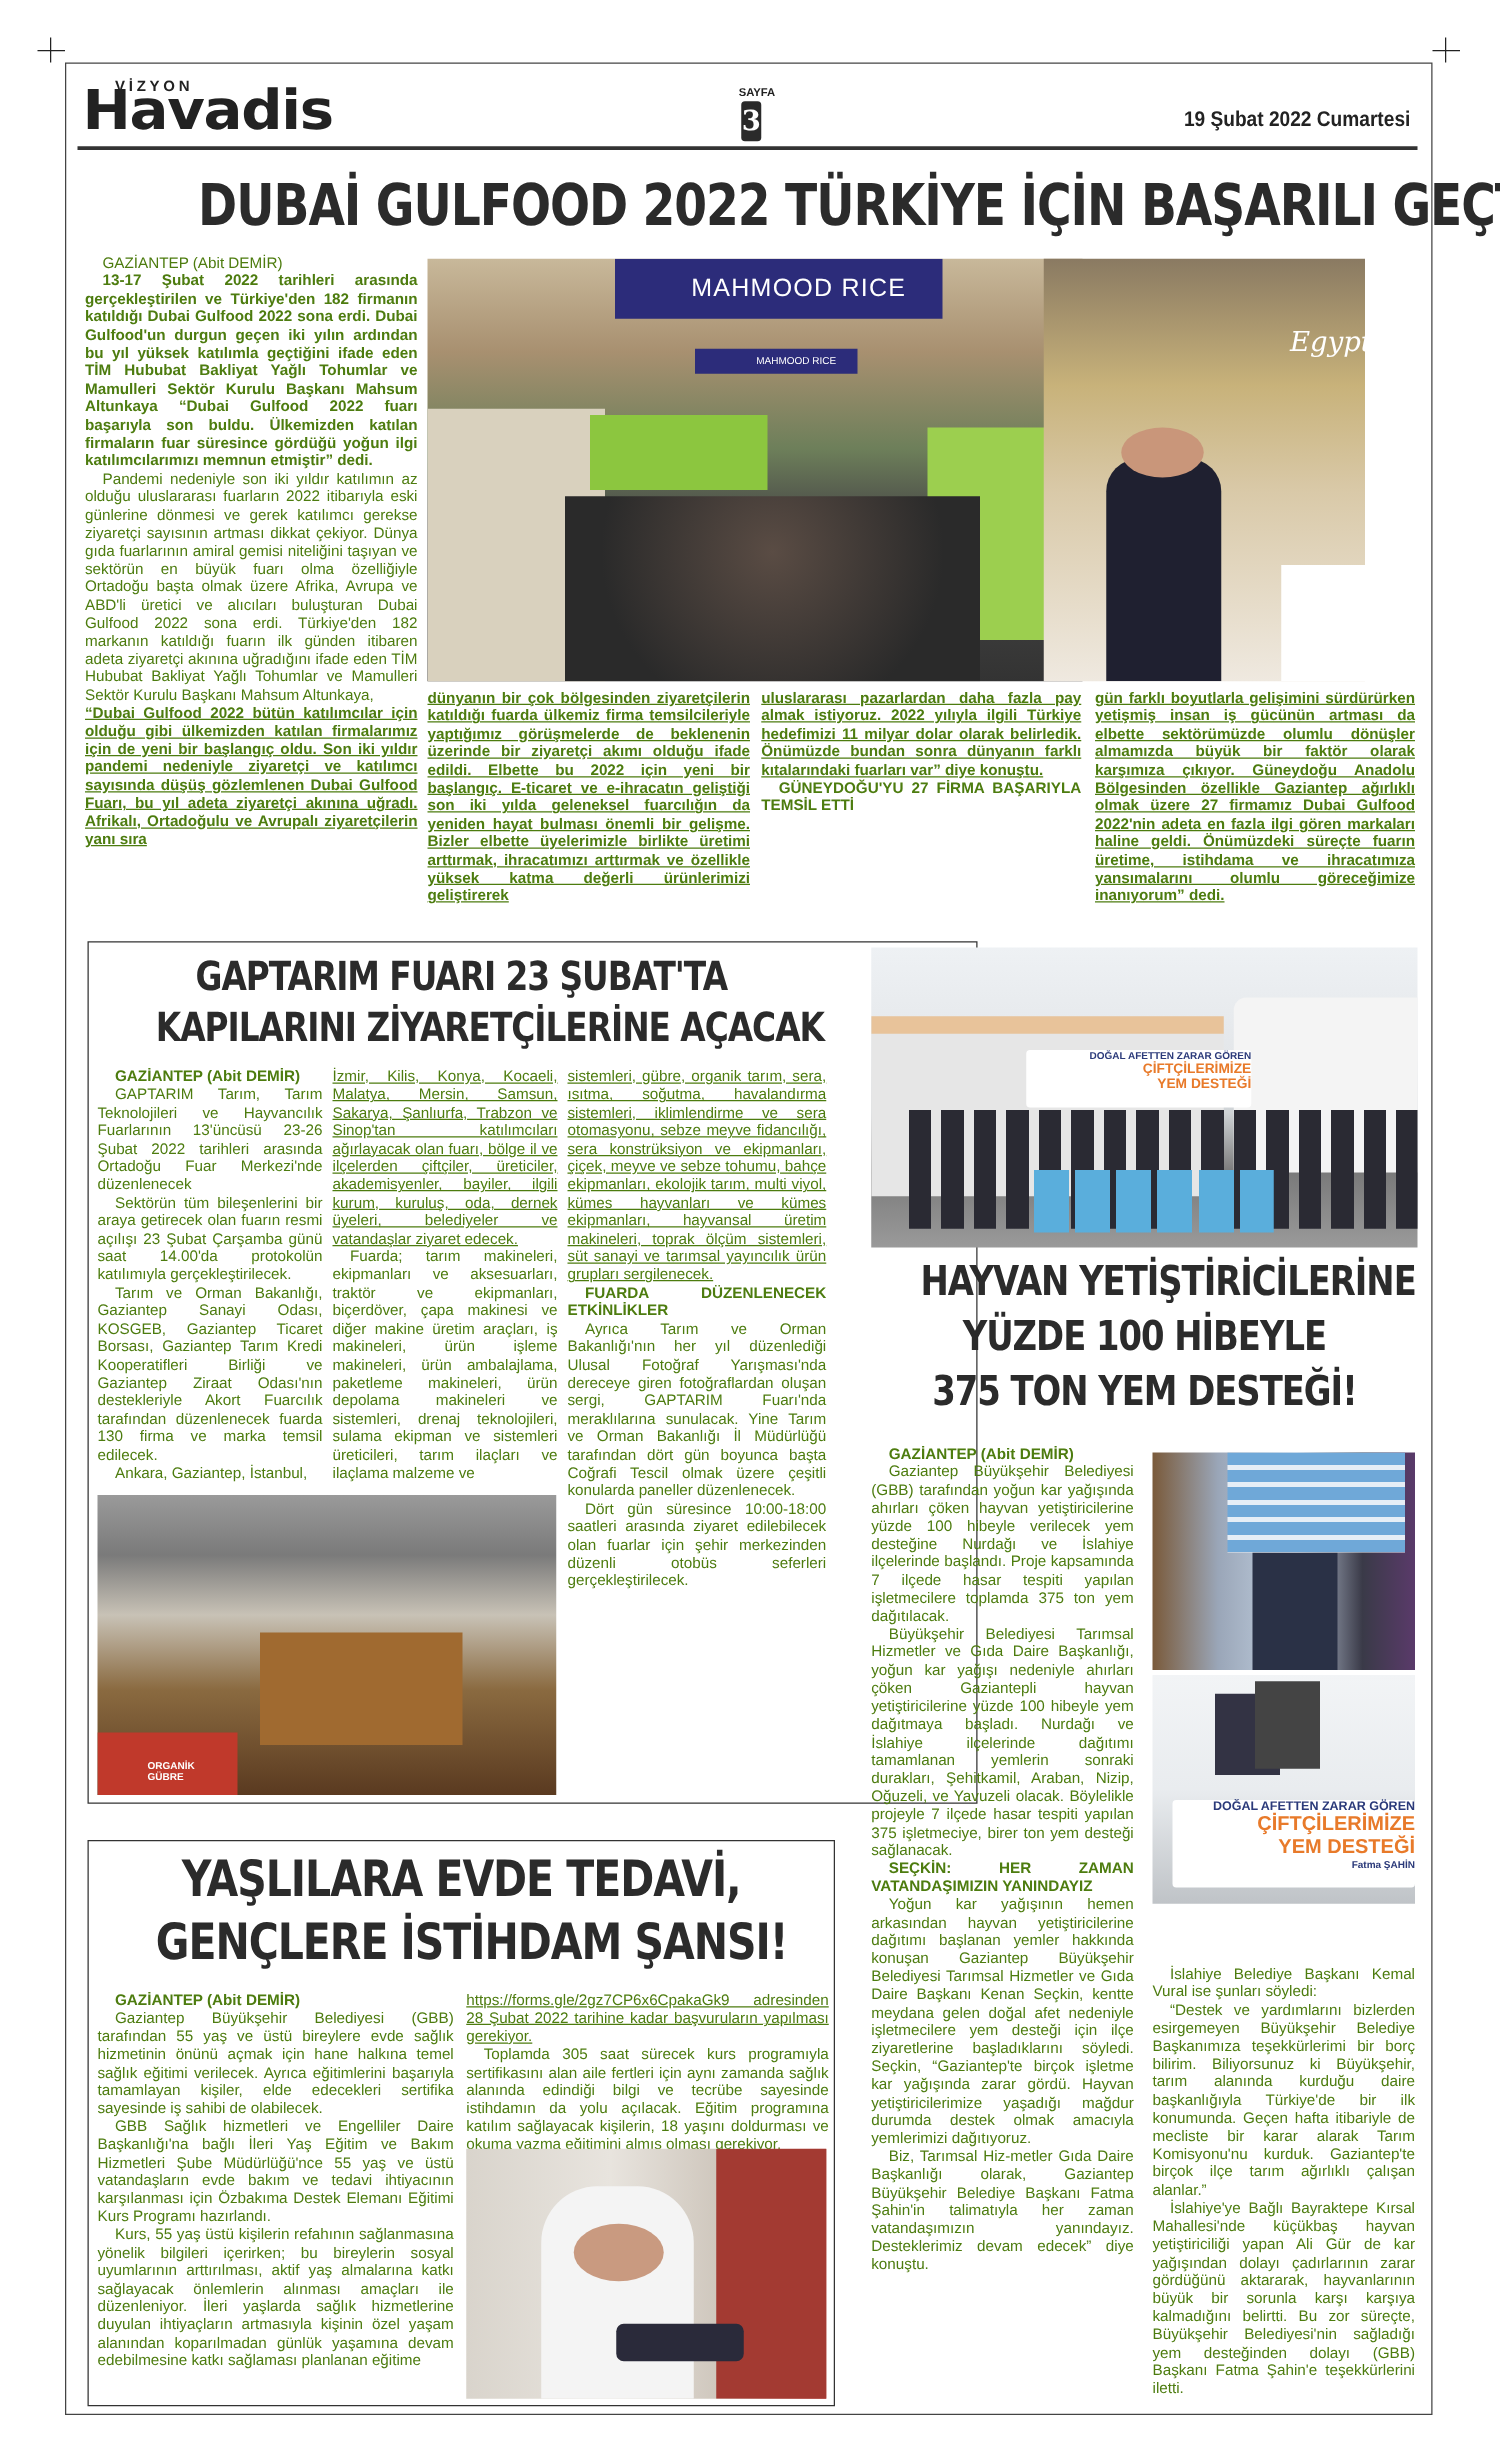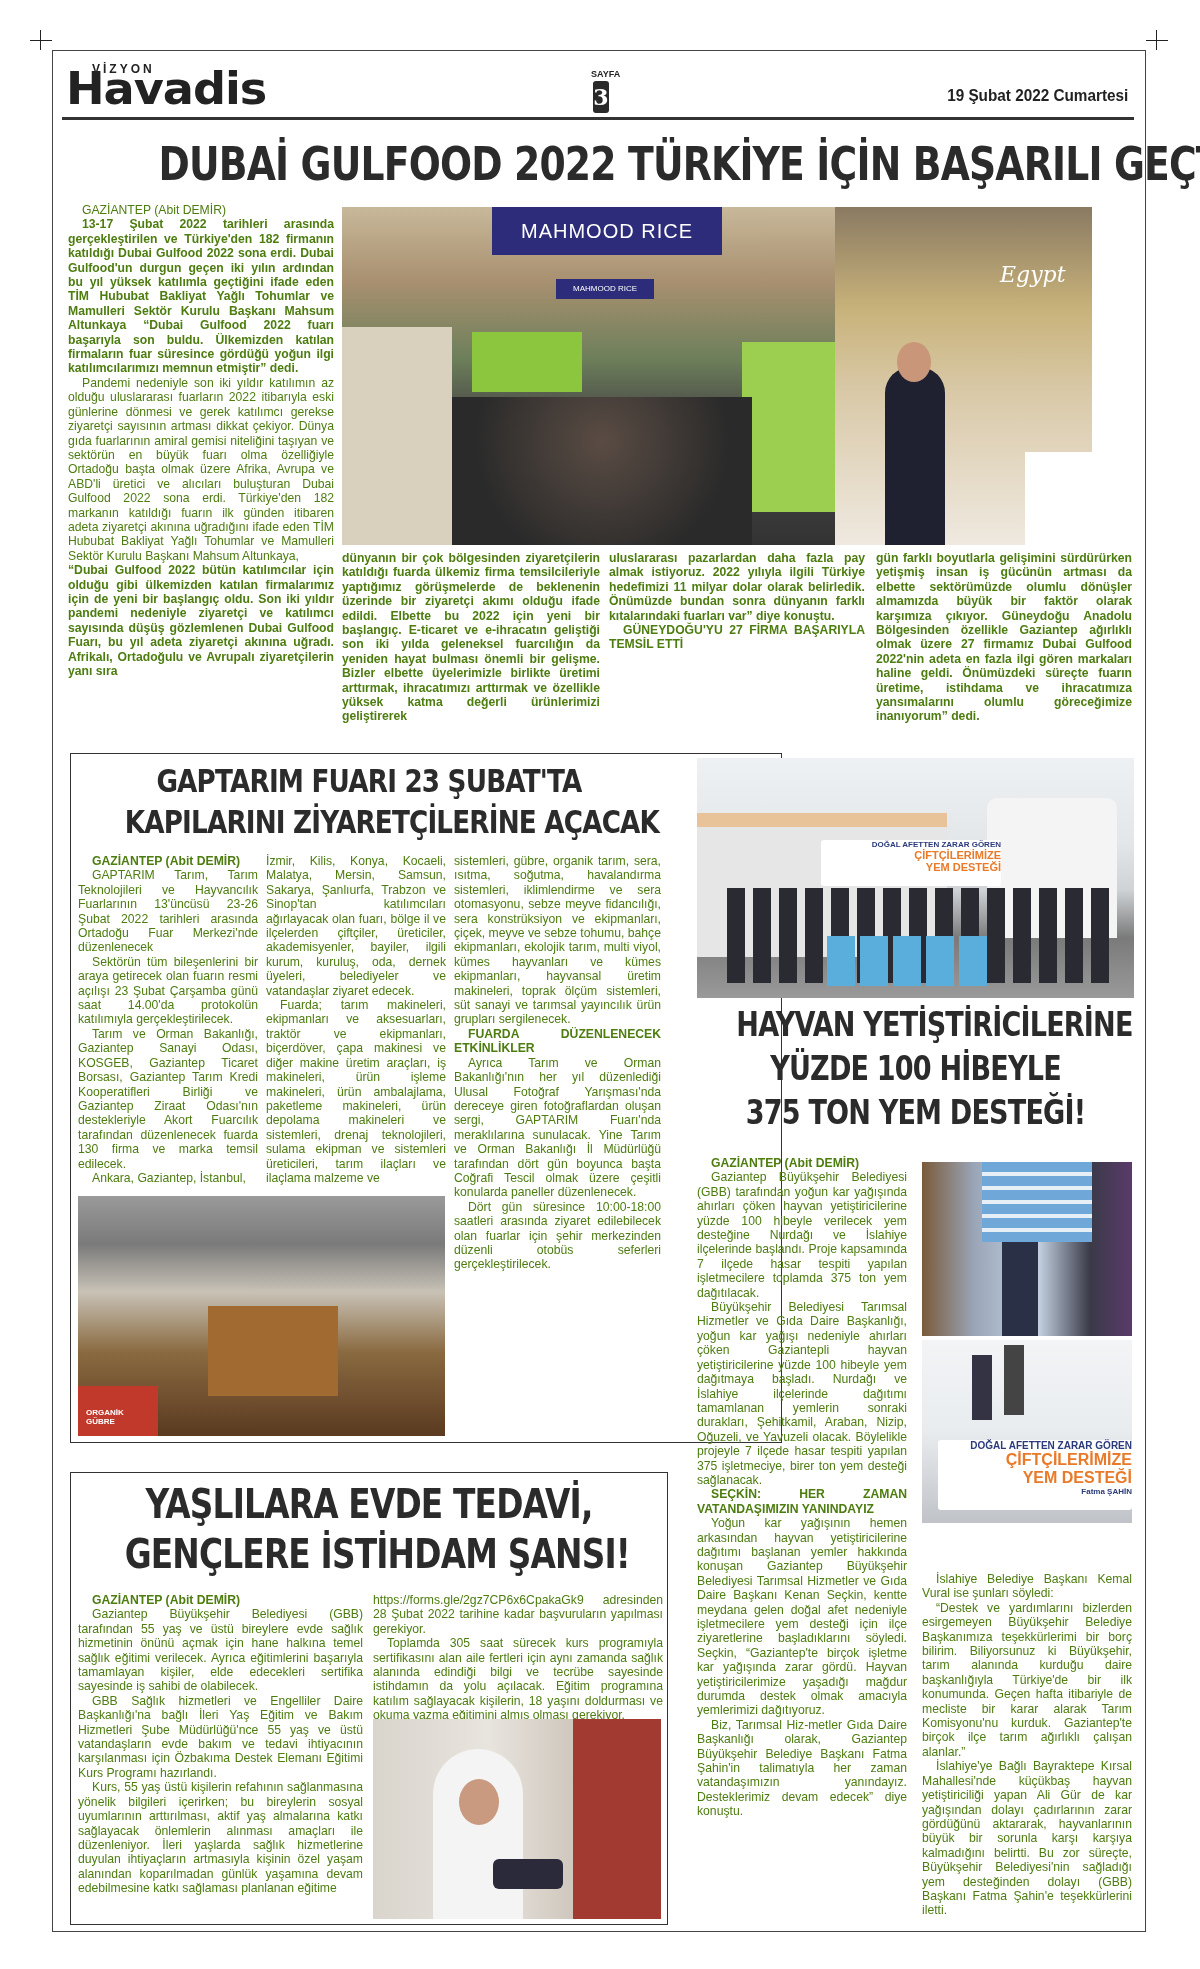--- a/index.html
+++ b/index.html
@@ -1,33 +1,33 @@
 <!DOCTYPE html>
 <html><head>
 <meta charset="utf-8">
 <style>
   html, body { margin:0; padding:0; background:#ffffff; }
   body { width:1200px; height:1969px; position:relative; overflow:hidden; font-family:"Liberation Sans", sans-serif; color:#1a1a1a; }
-  .abs { position:absolute; }
+  .abs { position:absolute;padding-left:32px; }
   .crop { position:absolute; background:#222; }
   .frame { position:absolute; left:52px; top:50px; width:1094px; height:1882px; border:1px solid #444; box-sizing:border-box; }
   .masthead-rule { position:absolute; left:62px; top:117px; width:1072px; height:3px; background:#333; }
   .logo-small { position:absolute; left:92px; top:62px; font-size:12px; letter-spacing:3px; font-weight:bold; color:#222; }
   .logo { position:absolute; left:66px; top:67px; font-family:"DejaVu Sans", sans-serif; font-size:44px; font-weight:bold; letter-spacing:-1px; color:#222; line-height:1; transform:scaleX(1.05); transform-origin:left; }
   .sayfa { position:absolute; left:591px; top:69px; font-size:9px; font-weight:bold; color:#222; }
   .pagenum { position:absolute; left:593px; top:81px; width:16px; height:32px; background:#2a2a2a; color:#fff; border-radius:3px; font-family:"DejaVu Serif", serif; font-size:22px; font-weight:bold; text-align:center; line-height:32px; }
   .date { position:absolute; right:72px; top:86px; font-size:17px; font-weight:bold; color:#222; transform:scaleX(0.9); transform-origin:right; }
   .headline { position:absolute; font-family:"DejaVu Sans", sans-serif; font-weight:bold; color:#2b2b2b; text-align:center; white-space:nowrap; letter-spacing:-1px; }
   .h1 { left:62px; top:134px; width:1072px; font-size:46px; transform:scaleX(0.82); transform-origin:center; line-height:60px; }
   .col { position:absolute; font-size:12.2px; line-height:14.4px; text-align:justify; color:#4d7c0f; }
   .col p { margin:0; text-indent:14px; }
   .col p.b { font-weight:bold; }
   .col p.sub { font-weight:bold; text-indent:14px; }
   .col p.by { font-weight:bold; text-indent:14px; }
-  .col p.noind { text-indent:0; }
+  .col p.noind { text-indent:0;text-decoration:underline; }
   .photo { position:absolute; overflow:hidden; }
   .box { position:absolute; border:1px solid #333; box-sizing:border-box; }
   .h2 { font-size:32px; line-height:40px; transform:scaleX(0.82); transform-origin:center; }
   .banner { position:absolute; background:#fff; border-radius:3px; text-align:right; font-weight:bold; }
 </style>
 </head>
 <body>
 
 <div class="crop" style="left:30px;top:40px;width:22px;height:1px;"></div>
 <div class="crop" style="left:40px;top:30px;width:1px;height:20px;"></div>

